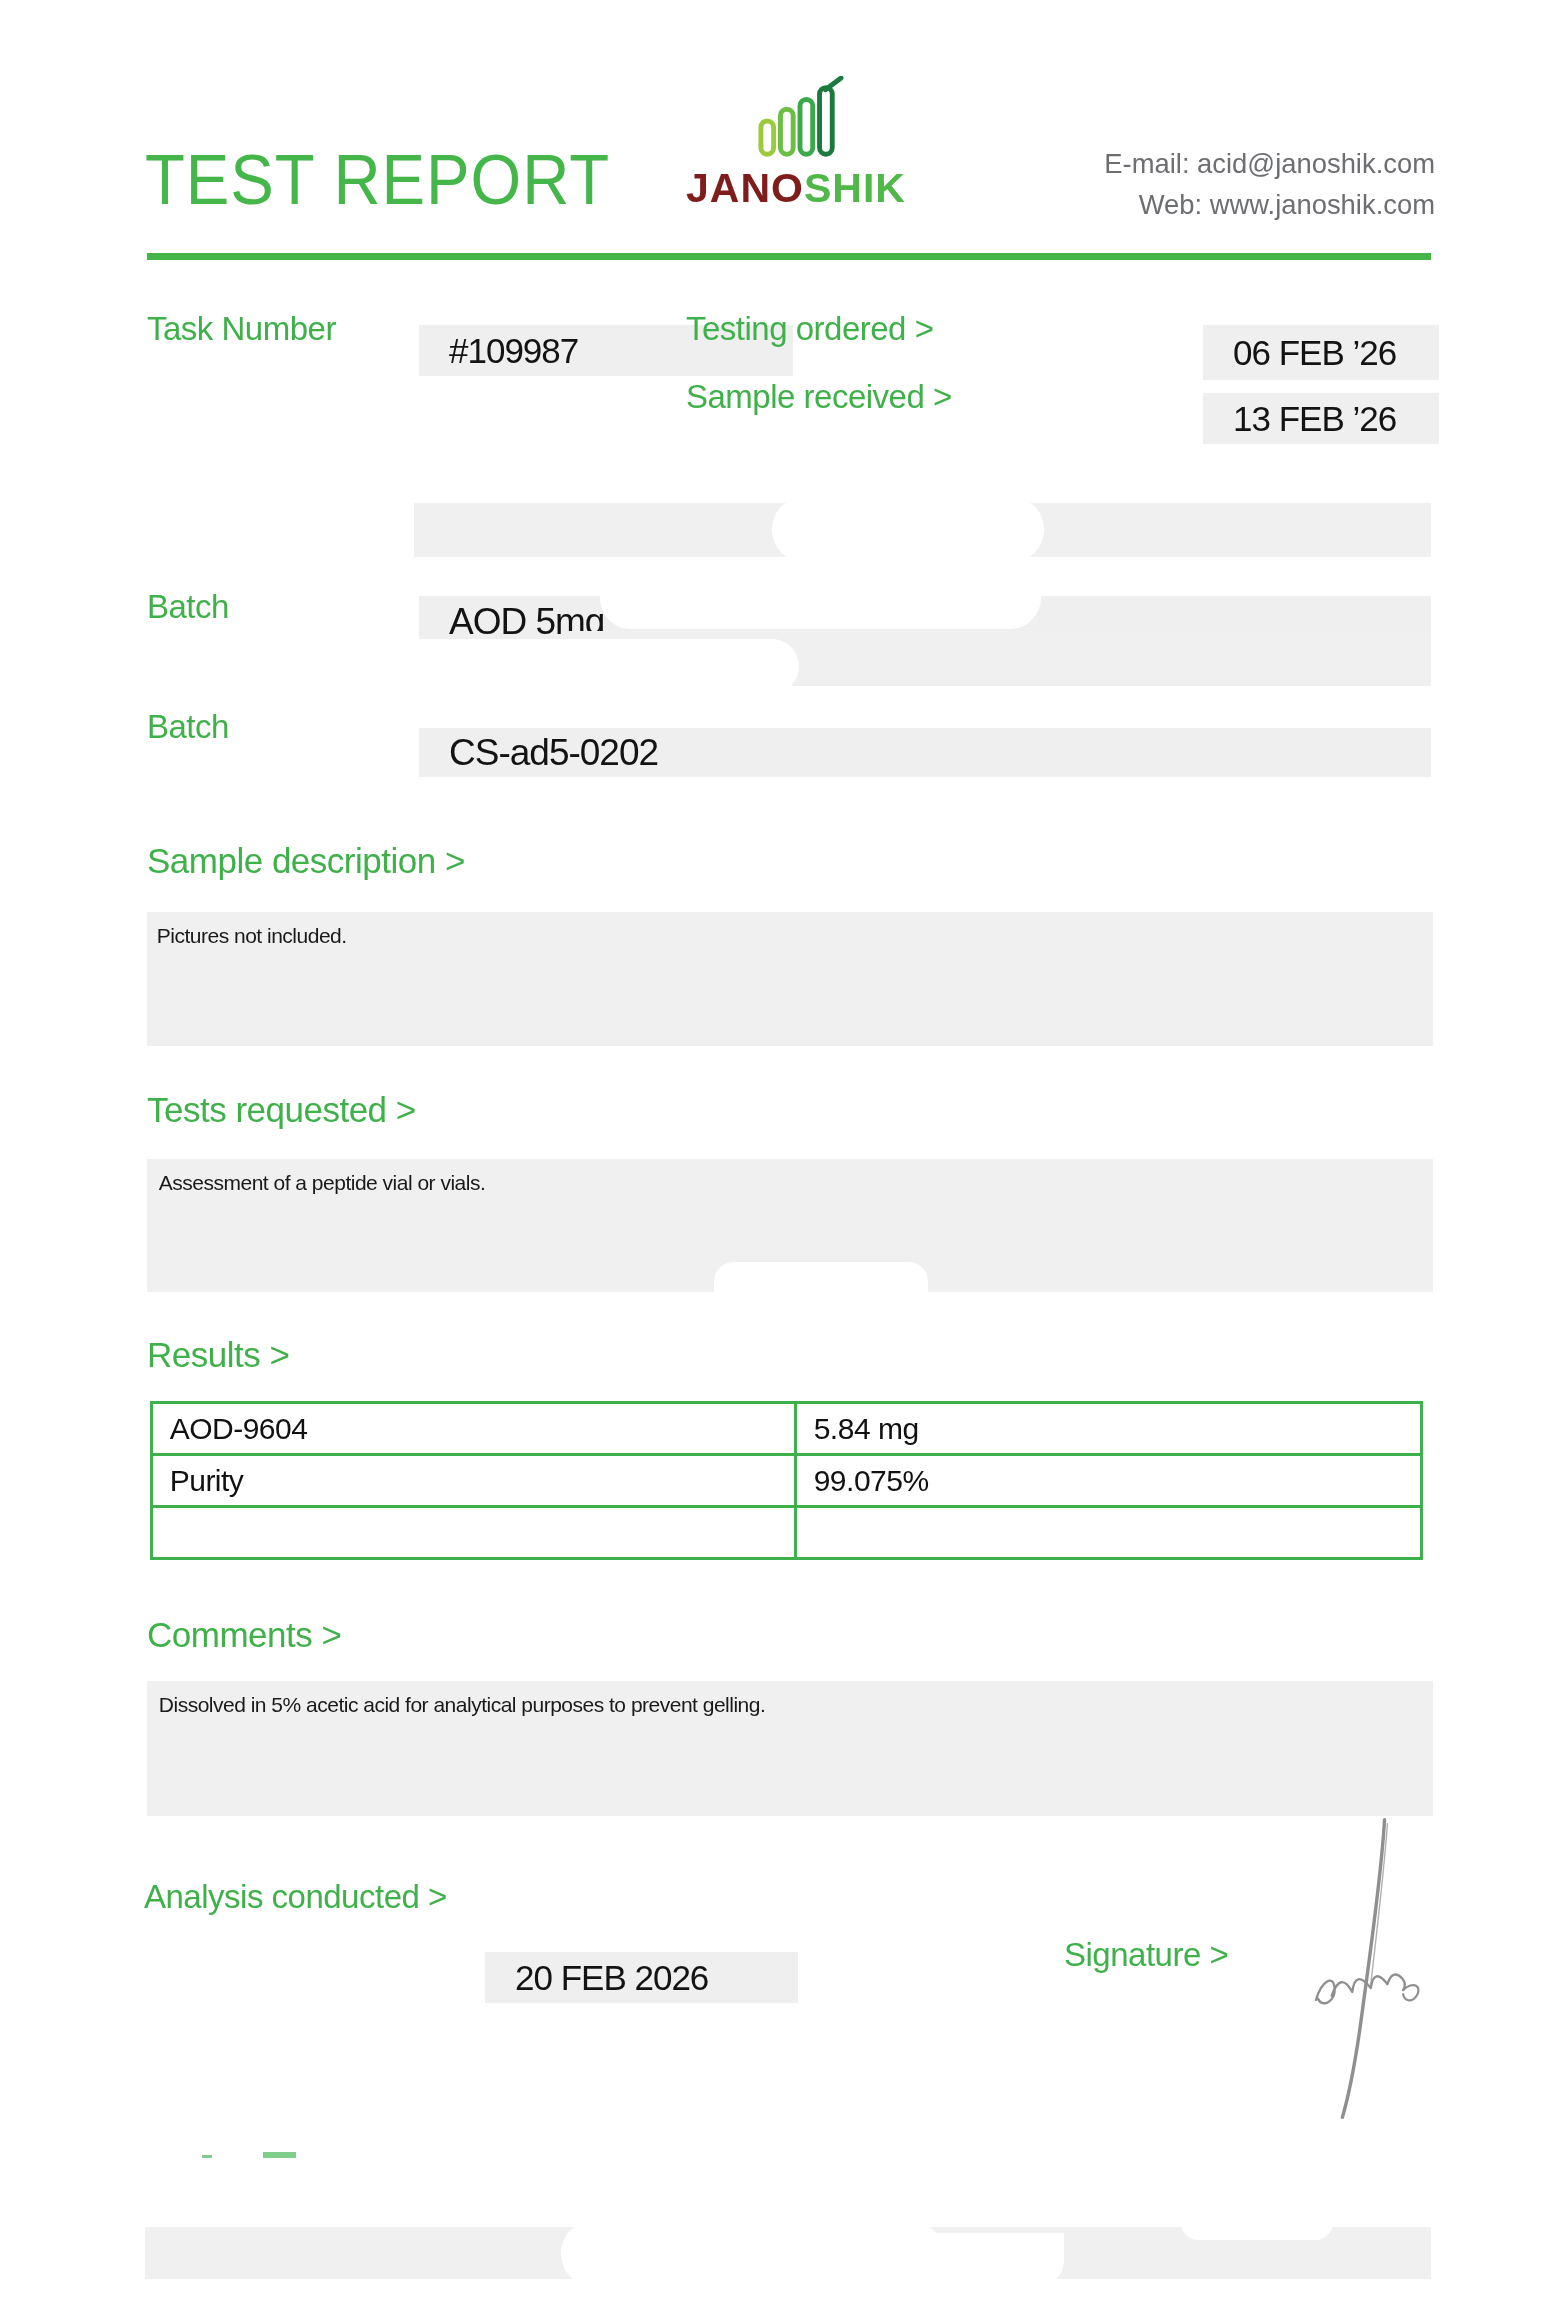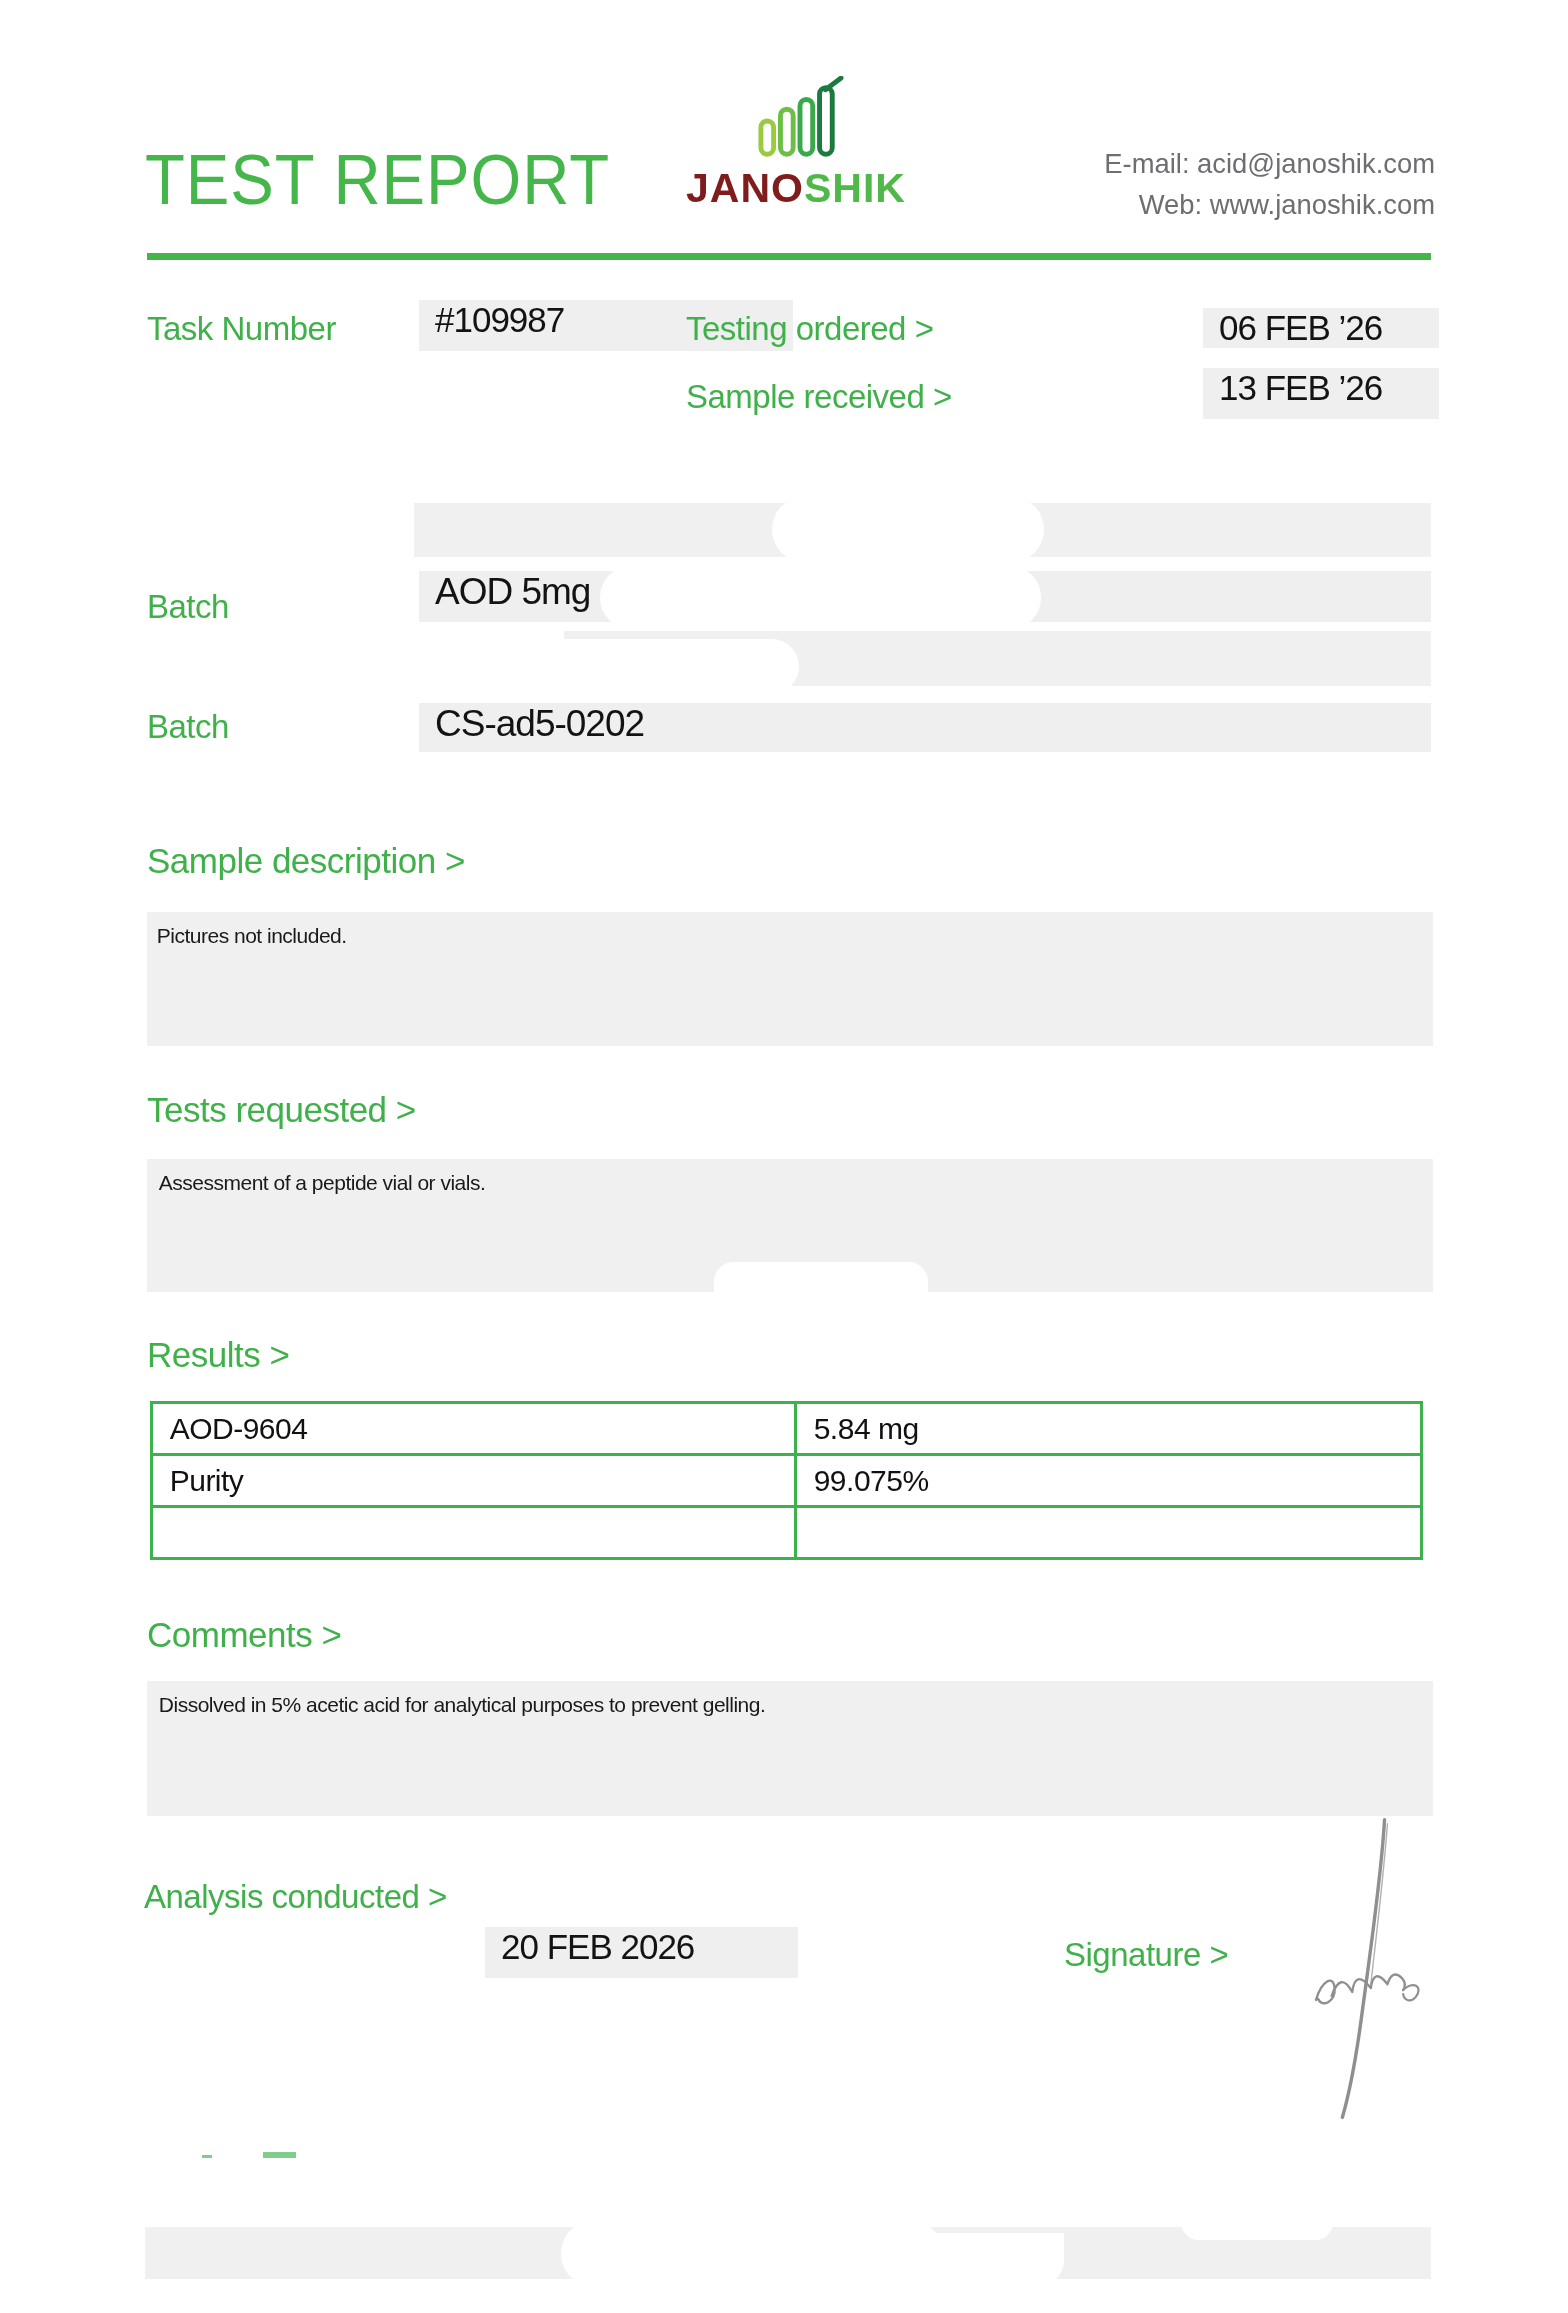--- a/index.html
+++ b/index.html
@@ -18,21 +18,21 @@
   .contact { left:980px; top:143px; width:455px; text-align:right;
     font-size:27.4px; color:#6d6e71; line-height:41px; }
   .rule { left:147px; top:253px; width:1284px; height:6.9px; background:#45b549; }
 
   
   .glabel { color:#3fb04a; font-size:33px; font-weight:500; letter-spacing:-0.5px; }
   .gsection { color:#3fb04a; font-size:35px; font-weight:500; letter-spacing:-0.5px; }
   .val { color:#131313; font-size:35px; font-weight:500; letter-spacing:-1px; }
   .body-text { color:#1a1a1a; font-size:21px; letter-spacing:-0.5px; }
   .gbox { background:#f0f0f0; }
-  .vbox { background:#efefef; display:flex; align-items:flex-start; padding-left:16px; }
+  .vbox { background:#efefef; display:flex; align-items:center; padding-left:30px;margin-top:25px; }
   .ralign { text-align:left; }
 
   
   .blob { position:absolute; background:#ffffff; }
 
   
   .rtable { left:150px; top:1401px; border-collapse:collapse; table-layout:fixed; width:1270px; }
   .rtable td { border:3.9px solid #3cb14c; height:52px; padding:0 0 0 16.7px;
     font-size:30px; color:#111; letter-spacing:-0.5px; vertical-align:middle; background:#fff; }
 
@@ -62,21 +62,21 @@
   </div>
 
   <div class="abs rule"></div>
 
   <div class="abs glabel" style="left:147px; top:310px;">Task Number</div>
   <div class="abs vbox" style="left:419px; top:300px; width:374px; height:51px;">
     <span class="val">#109987</span>
   </div>
 
   <div class="abs glabel ralign" style="left:686px; top:310px; width:504px;">Testing ordered  &gt;</div>
-  <div class="abs vbox" style="left:1203px; top:308px; width:236px; height:40px;">
+  <div class="abs vbox" style="left:1203px; top:300px; width:236px; height:55px;">
     <span class="val">06 FEB ’26</span>
   </div>
 
   <div class="abs glabel ralign" style="left:686px; top:378px; width:504px;">Sample received &gt;</div>
   <div class="abs vbox" style="left:1203px; top:368px; width:236px; height:51px;">
     <span class="val">13 FEB ’26</span>
   </div>
 
   <div class="abs gbox" style="left:414px; top:503px; width:1017px; height:54px;"></div>
   <div class="blob" style="left:772px; top:497px; width:272px; height:65px; border-radius:32px;"></div>

